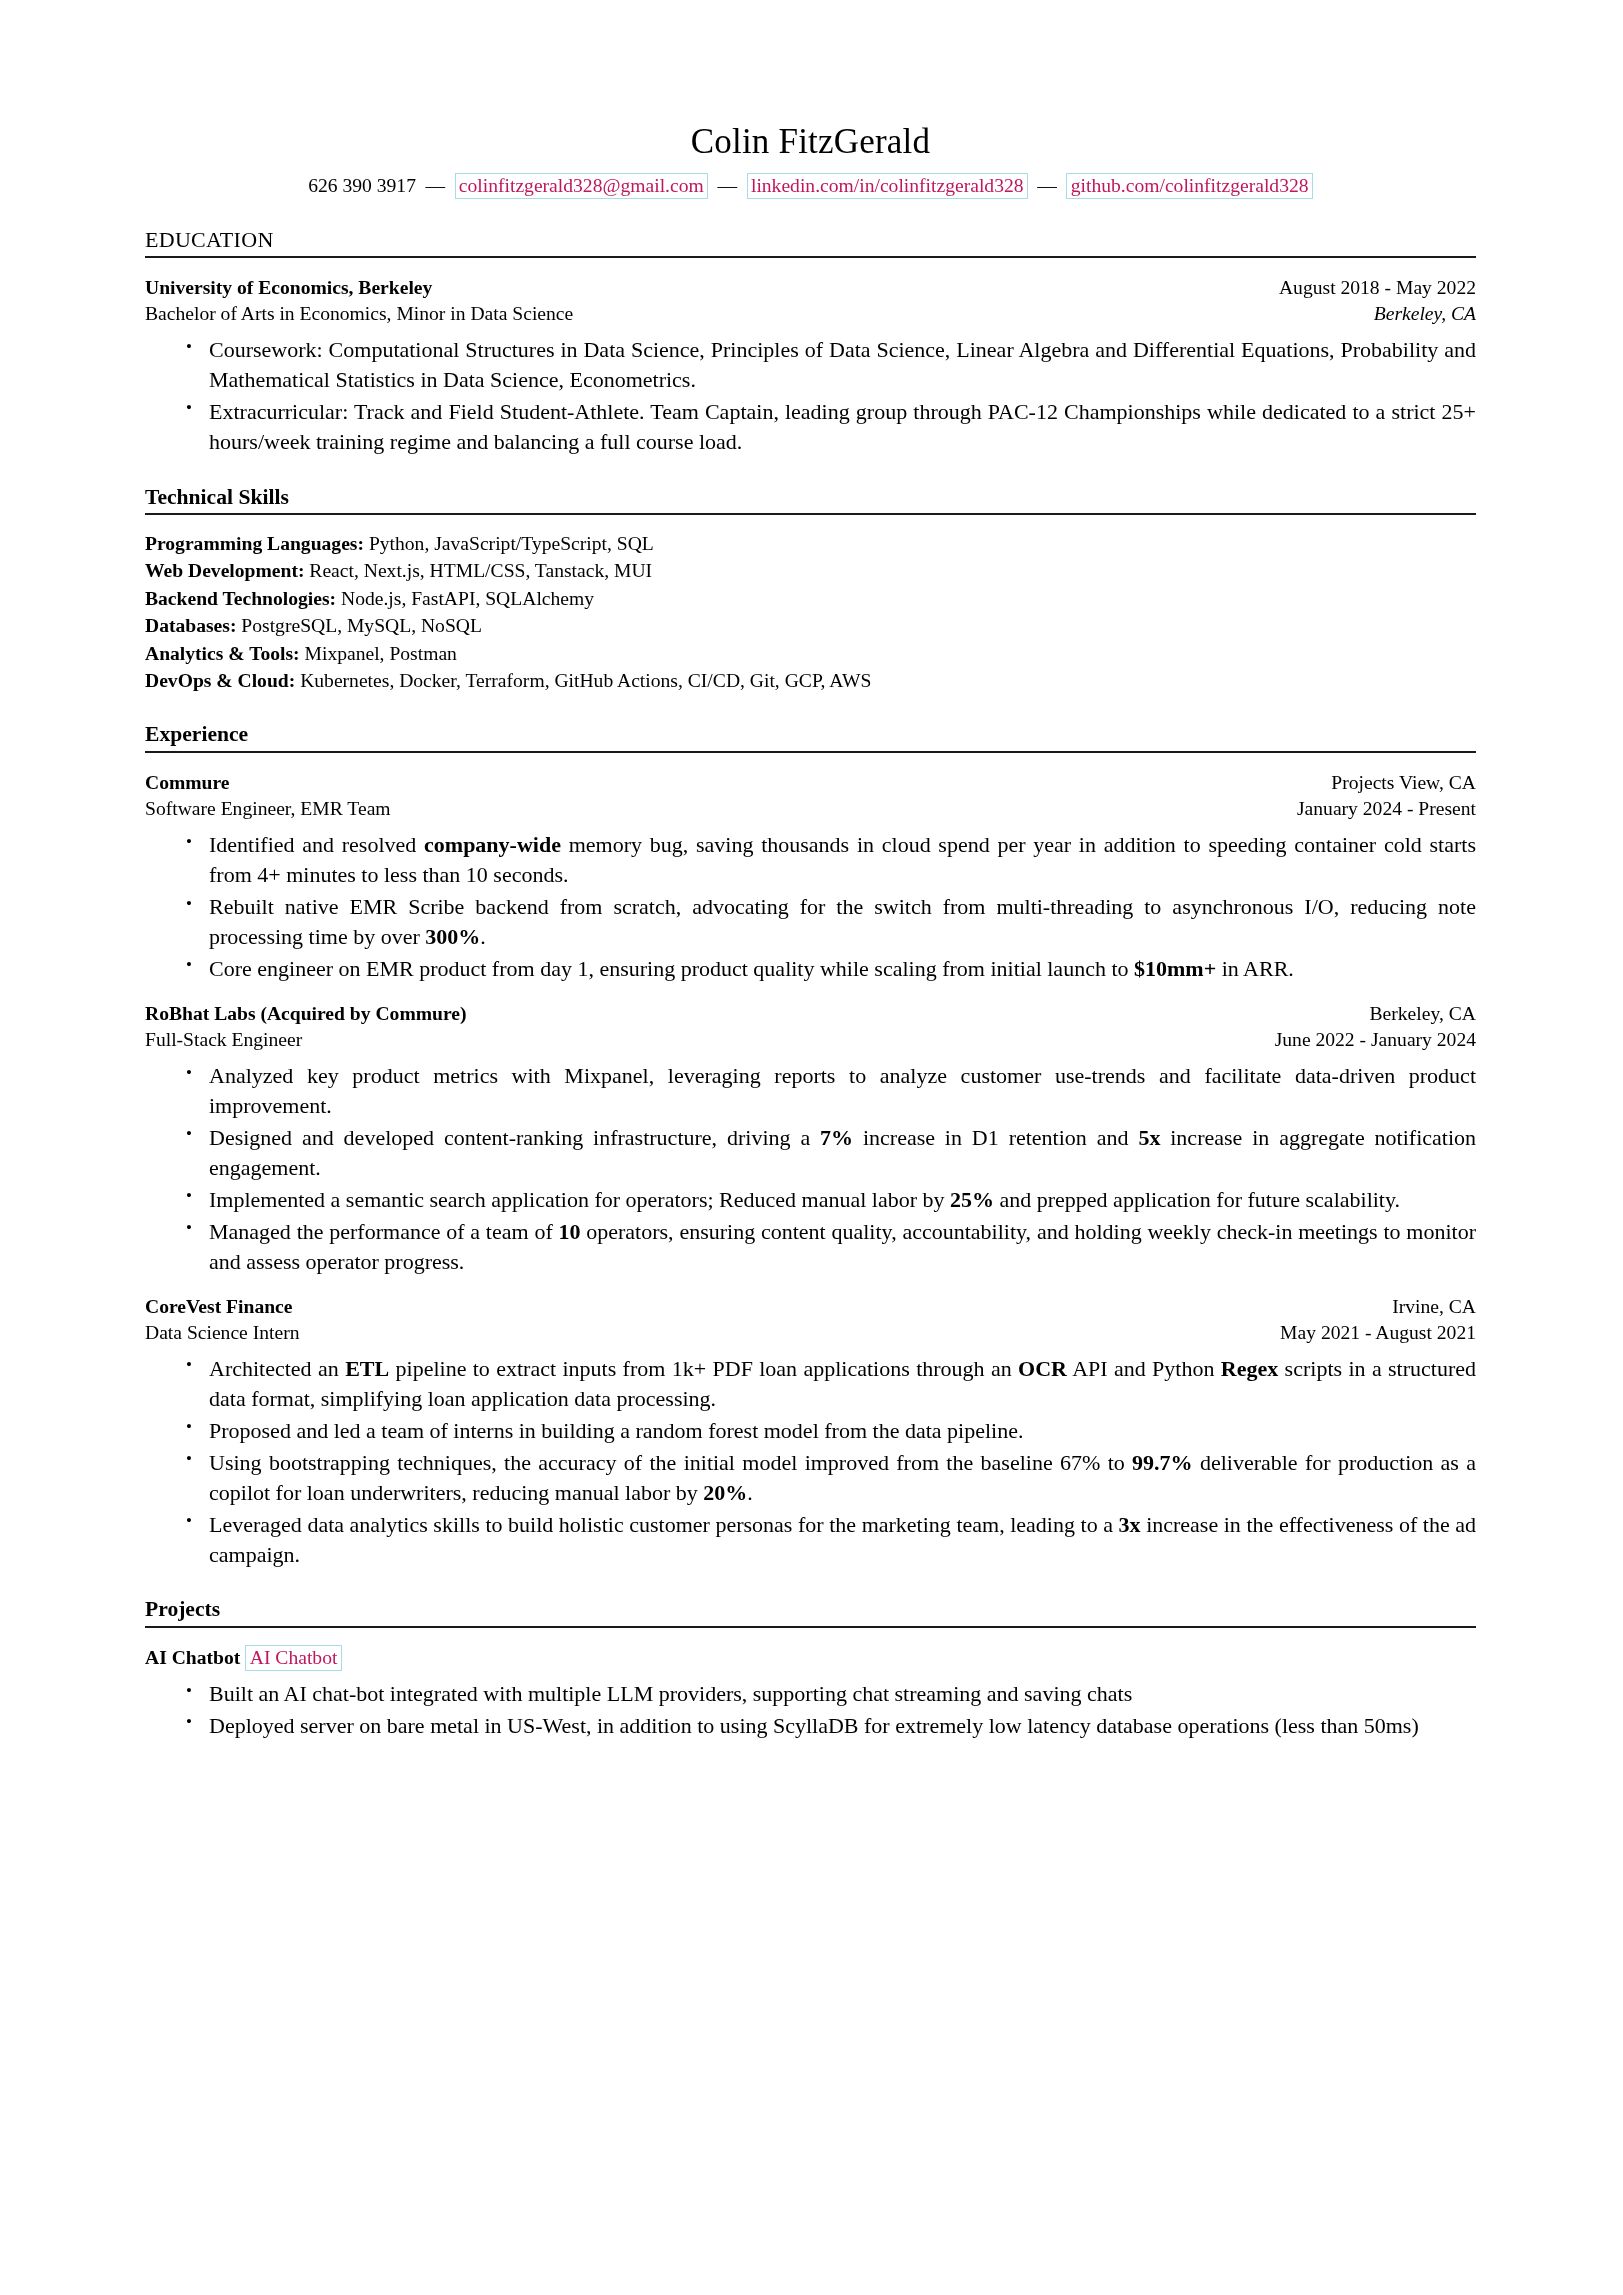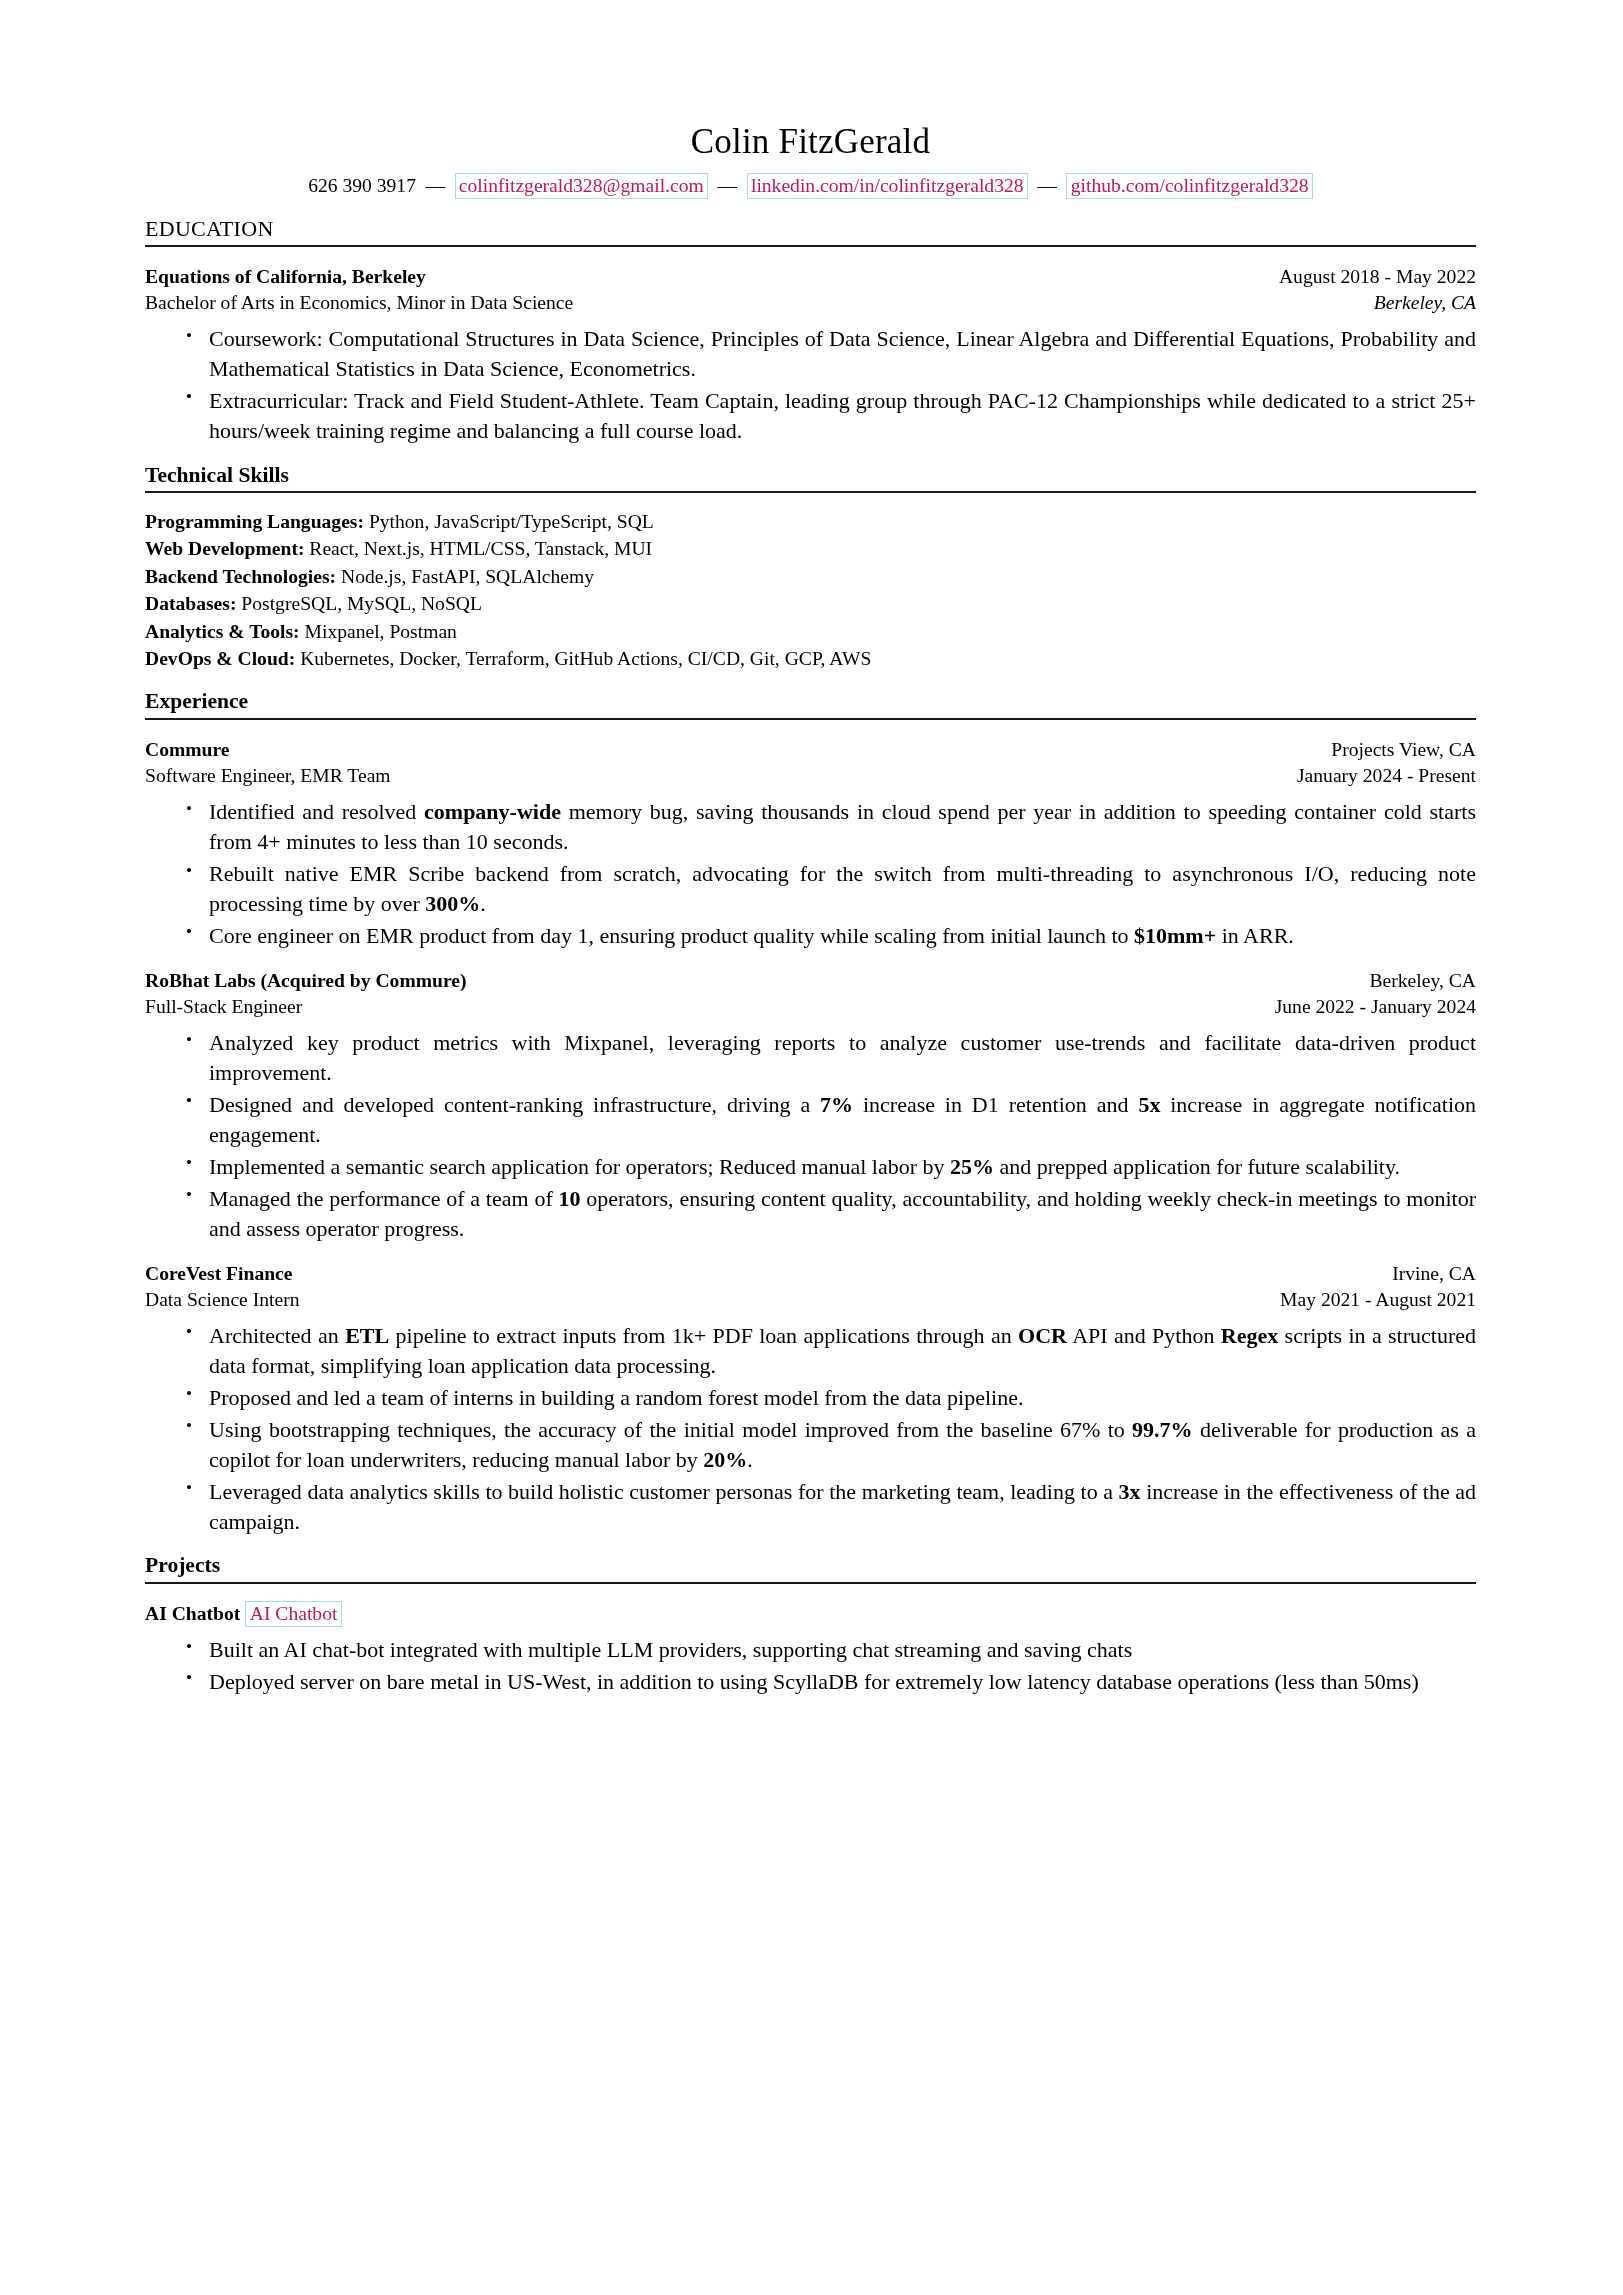--- a/index.html
+++ b/index.html
@@ -44,21 +44,21 @@
     border: 1px solid #a5dde6;
     padding: 2px 3.3px 2.6px 3.3px;
     display: inline-block;
     line-height: 1.0;
     color: #be185d;
     text-decoration: none;
   }
 
   
   .section {
-    margin-top: 18px;
+    margin-top: 29px;
   }
   .section-title {
     font-size: 21.6px;
     font-weight: 700;
     line-height: 1.1;
     margin: 0 0 3.9px 0;
   }
   .section-title.caps {
     font-weight: 400;
     font-size: 22px;
@@ -150,21 +150,21 @@
       <a class="linkbox" href="#">github.com/colinfitzgerald328</a>
     </div>
   </div>
 
   <div class="section">
     <div class="section-title caps">EDUCATION</div>
     <hr class="rule">
 
     <div class="entry">
       <div class="entry-row">
-        <span class="left-bold">Equations of California, Berkeley</span>
+        <span class="left-bold">University of Economics, Berkeley</span>
         <span class="right-plain">August 2018 - May 2022</span>
       </div>
       <div class="entry-row">
         <span class="left-italic">Bachelor of Arts in Economics, Minor in Data Science</span>
         <span class="right-italic">Berkeley, CA</span>
       </div>
       <ul class="bullets">
         <li>Coursework: Computational Structures in Data Science, Principles of Data Science, Linear Algebra and Differential Equations, Probability and Mathematical Statistics in Data Science, Econometrics.</li>
         <li>Extracurricular: Track and Field Student-Athlete. Team Captain, leading group through PAC-12 Championships while dedicated to a strict 25+ hours/week training regime and balancing a full course load.</li>
       </ul>

